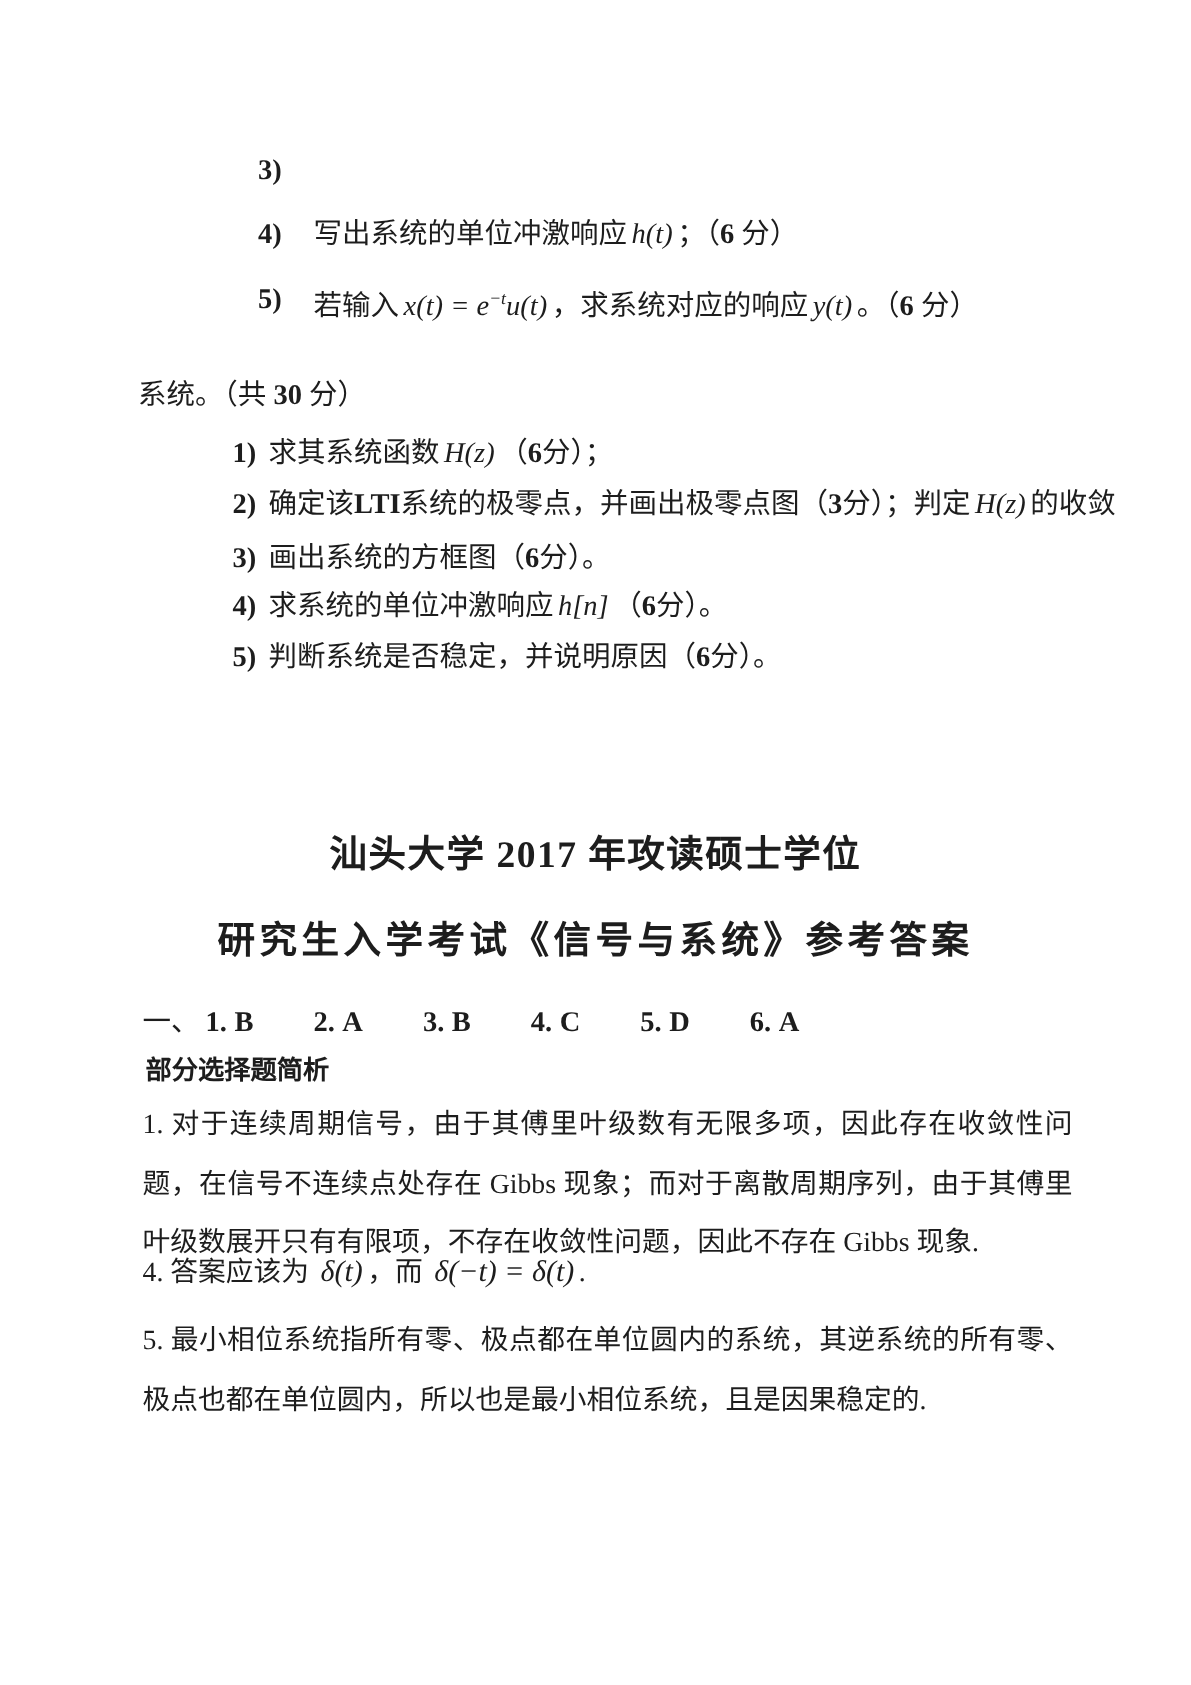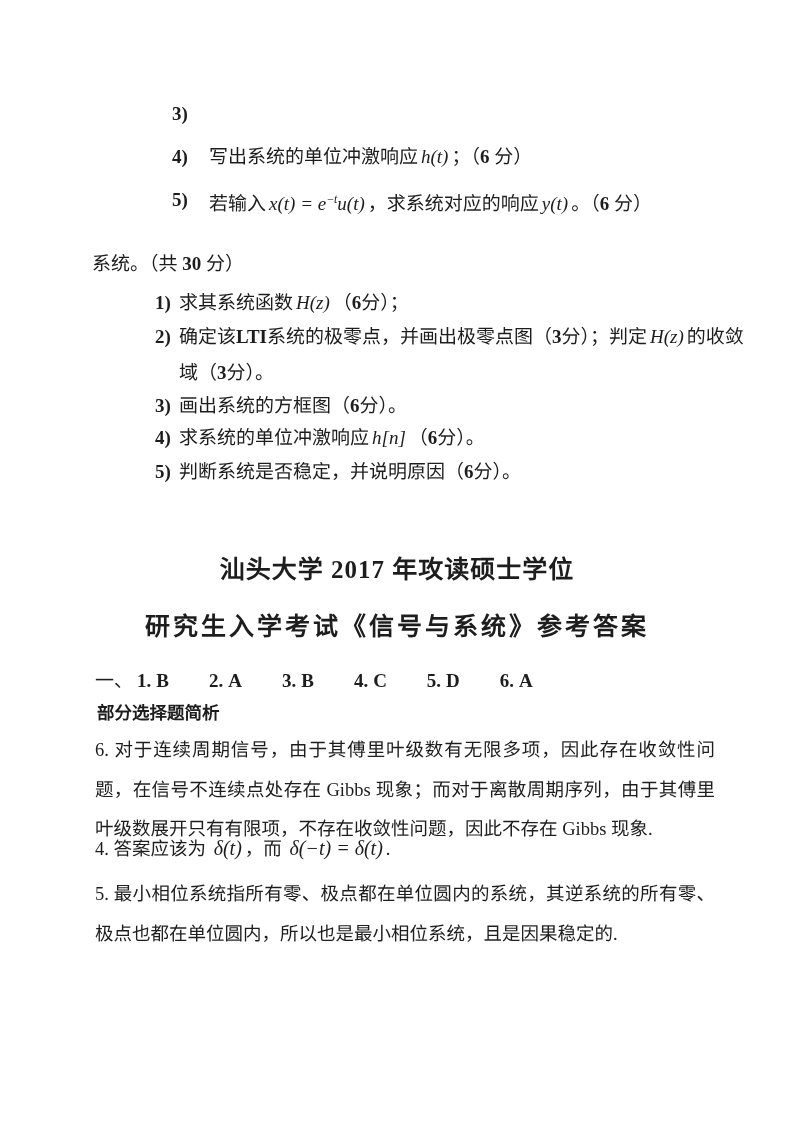--- a/index.html
+++ b/index.html
@@ -80,21 +80,20 @@
 
     <div class="sub-items">
       <div class="q-row">
         <span class="q-num">1)</span>
         <span class="q-text"><span>求其系统函数</span><span class="math">H(z)</span><span>（<b>6</b>分）；</span></span>
       </div>
       <div class="q-row row-2">
         <span class="q-num">2)</span>
         <span class="q-text"><span>确定该<b>LTI</b>系统的极零点，并画出极零点图（<b>3</b>分）；判定</span><span class="math">H(z)</span><span>的收敛</span></span>
       </div>
-      <div class="q-cont">域（<b>3</b>分）。</div>
       <div class="q-row row-3">
         <span class="q-num">3)</span>
         <span class="q-text">画出系统的方框图（<b>6</b>分）。</span>
       </div>
       <div class="q-row row-4">
         <span class="q-num">4)</span>
         <span class="q-text"><span>求系统的单位冲激响应</span><span class="math">h[n]</span><span>（<b>6</b>分）。</span></span>
       </div>
       <div class="q-row">
         <span class="q-num">5)</span>
@@ -107,19 +106,19 @@
     <div class="title-line1">汕头大学 2017 年攻读硕士学位</div>
     <div class="title-line2">研究生入学考试《信号与系统》参考答案</div>
   </section>
 
   <div class="answers">
     <span class="ans-prefix">一、</span><span class="ans-item"><span>1.</span><span class="ans-letter">B</span></span><span class="ans-item"><span>2.</span><span class="ans-letter">A</span></span><span class="ans-item"><span>3.</span><span class="ans-letter">B</span></span><span class="ans-item"><span>4.</span><span class="ans-letter">C</span></span><span class="ans-item"><span>5.</span><span class="ans-letter">D</span></span><span class="ans-item"><span>6.</span><span class="ans-letter">A</span></span>
   </div>
 
   <div class="analysis-heading">部分选择题简析</div>
 
-  <div class="para para3">6. 对于连续周期信号，由于其傅里叶级数有无限多项，因此存在收敛性问题，在信号不连续点处存在 Gibbs 现象；而对于离散周期序列，由于其傅里叶级数展开只有有限项，不存在收敛性问题，因此不存在 Gibbs 现象.</div>
+  <div class="para para3">1. 对于连续周期信号，由于其傅里叶级数有无限多项，因此存在收敛性问题，在信号不连续点处存在 Gibbs 现象；而对于离散周期序列，由于其傅里叶级数展开只有有限项，不存在收敛性问题，因此不存在 Gibbs 现象.</div>
 
   <div class="para para4"><span>4. 答案应该为 </span><span class="math">δ(t)</span><span>，而 </span><span class="math">δ(−t) = δ(t)</span><span>.</span></div>
 
   <div class="para para5">5. 最小相位系统指所有零、极点都在单位圆内的系统，其逆系统的所有零、极点也都在单位圆内，所以也是最小相位系统，且是因果稳定的.</div>
 
 </div>
 
 </body></html>

